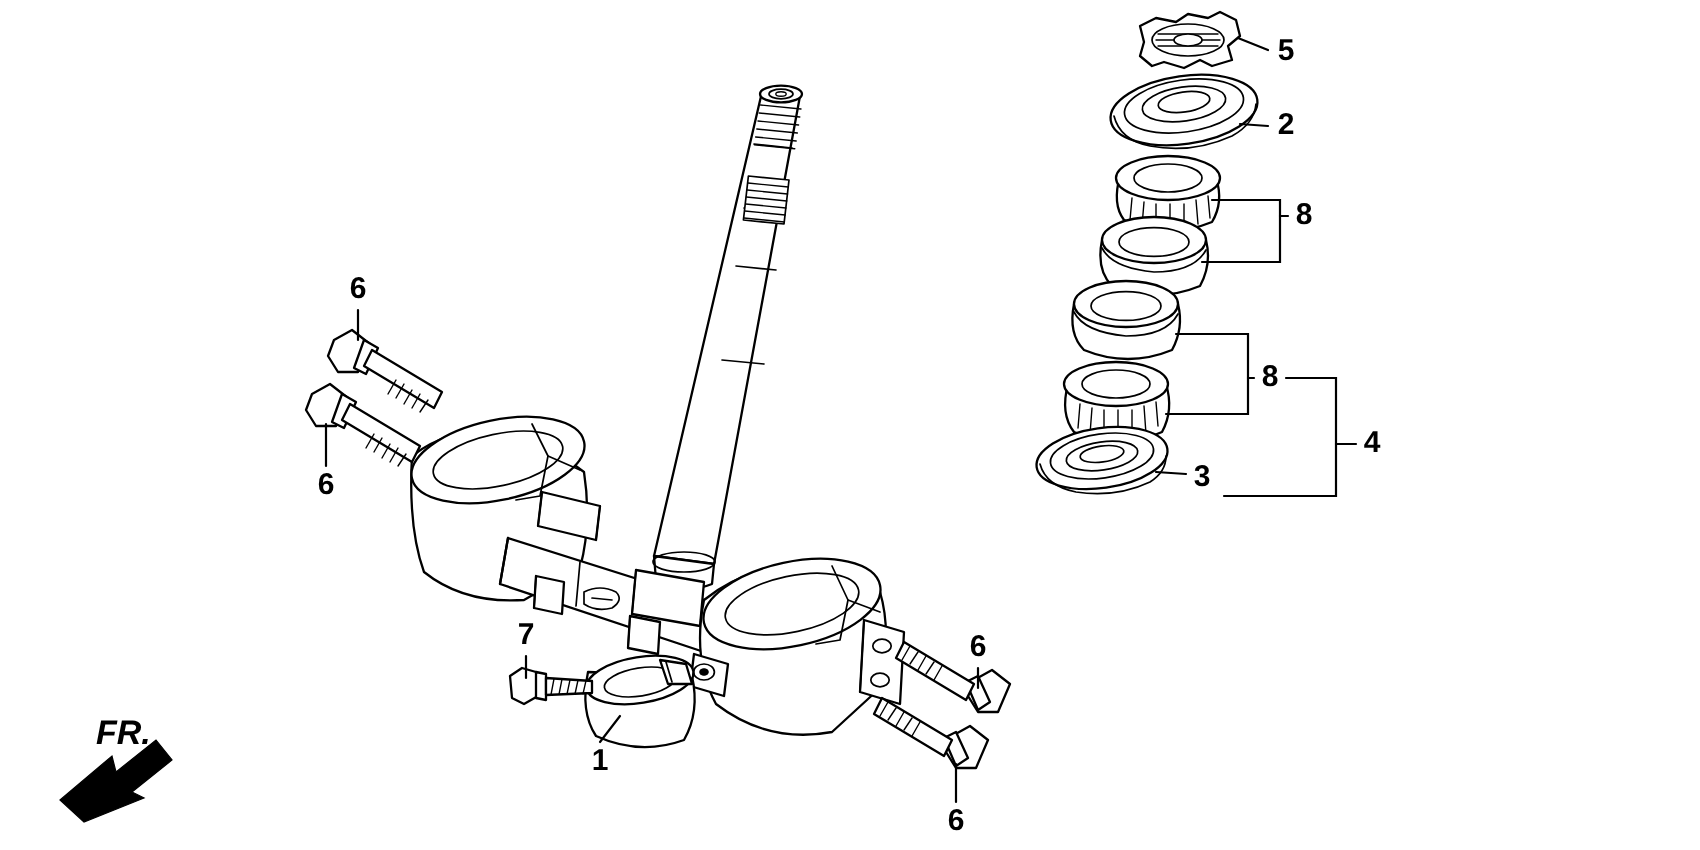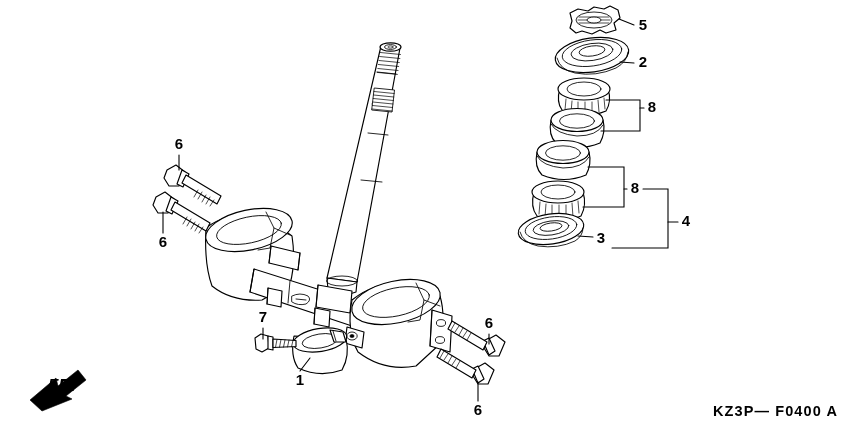--- a/index.html
+++ b/index.html
@@ -47,21 +47,21 @@
     font-family: "Liberation Sans", sans-serif;
     font-size: 14.5px;
     font-weight: bold;
     letter-spacing: 1.1px;
     color: #000000;
     white-space: pre;
   }
   .fr-text {
     position: absolute;
     left: 48px;
-    bottom: 29px;
+    bottom: 48px;
     font-family: "Liberation Sans", sans-serif;
     font-size: 17px;
     font-weight: bold;
     font-style: italic;
     color: #000000;
     letter-spacing: 0px;
   }
 </style>
 </head>
 <body>
@@ -337,15 +337,14 @@
       <text class="calloutText" x="635" y="189">8</text>
     </g>
 
     <g>
       <path class="fillk" d="M 30 400 L 56 378 L 58 386 L 78 370 L 86 380 L 66 396 L 72 399 L 42 411 Z"></path>
     </g>
   </svg>
 
   <div class="fr-text">FR.</div>
 
-  <div class="partnum-text">KZ3P— F0400 A</div>
 
 </div>
 
 </body></html>

